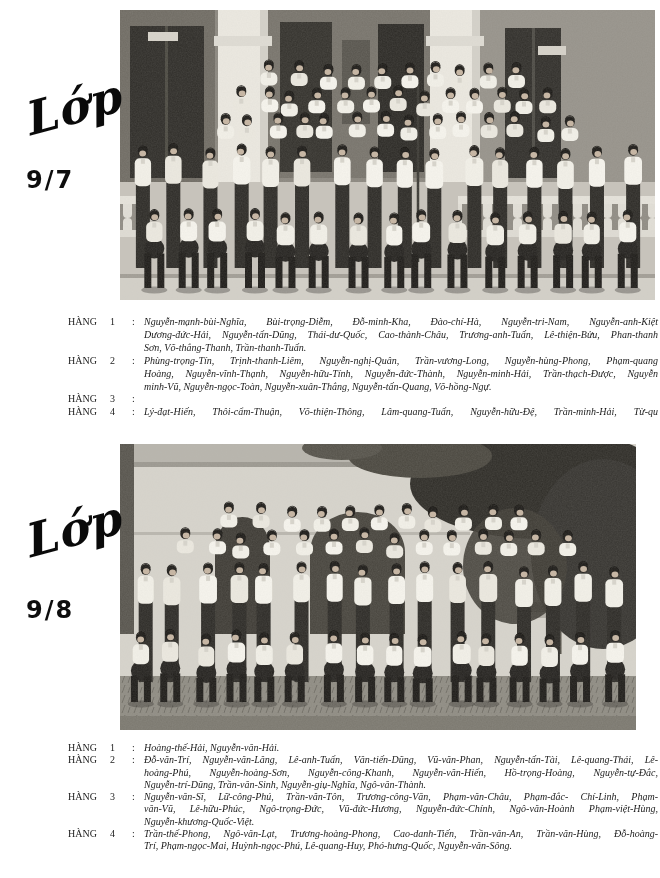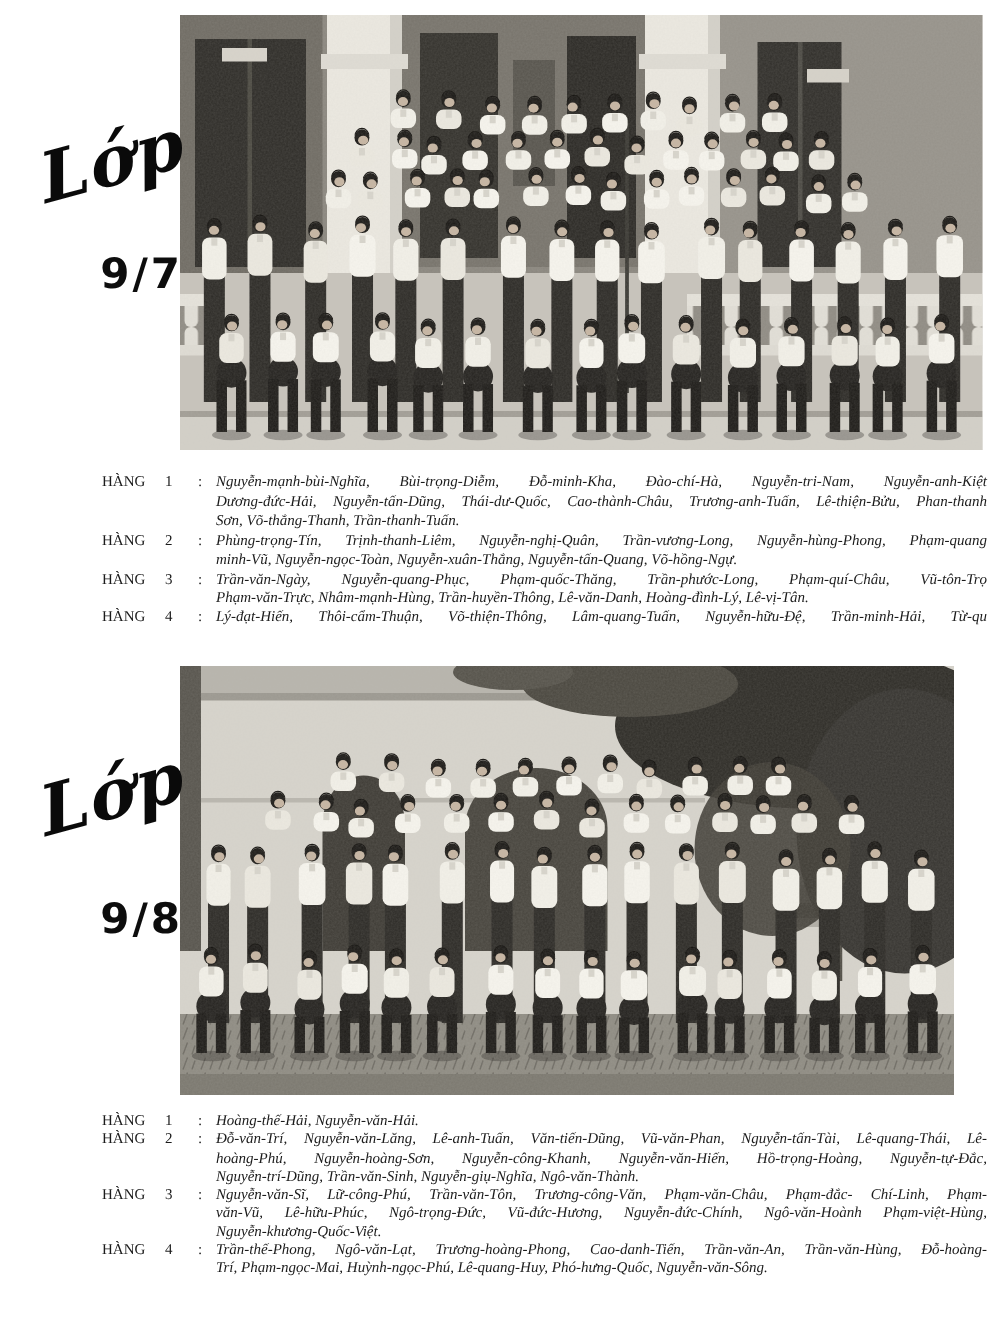--- a/index.html
+++ b/index.html
@@ -14,23 +14,23 @@
   .lopwrap{position:absolute;left:26px;width:96px;text-align:center;}
   .lop{
     display:inline-block;
     font-family:"DejaVu Serif", serif;
     font-style:italic;font-weight:bold;
     font-size:46px;line-height:1;
     transform:rotate(-15deg) skewX(-4deg);
     letter-spacing:1px;color:#0a0a0a;
   }
   .classnum{
-    position:absolute;left:26px;width:96px;text-align:right;
+    position:absolute;left:26px;width:96px;text-align:left;
     font-family:"DejaVu Sans", sans-serif;font-weight:bold;
-    font-size:28px;letter-spacing:2px;color:#0d0d0d;
+    font-size:24px;letter-spacing:2px;color:#0d0d0d;
   }
   
   .nameblock{
     position:absolute;left:68px;width:590px;
     font-size:10px;color:#1b1b1b;
   }
   .nb1{top:316px;line-height:12.9px;}
   .nb2{top:742px;line-height:12.3px;}
   .row{display:flex;}
   .rlabel{flex:0 0 76px;display:flex;white-space:nowrap;}
@@ -543,33 +543,30 @@
       </div>
     </div>
     <div class="row">
       <span class="rlabel">
           <span class="rl-w">HÀNG</span>
           <span class="rl-n">2</span>
           <span class="rl-c">:</span>
         </span>
       <div class="rlines">
         <div class="line fill">Phùng-trọng-Tín, Trịnh-thanh-Liêm, Nguyễn-nghị-Quân, Trần-vương-Long, Nguyễn-hùng-Phong, Phạm-quang</div>
+        <div class="line fill">Hoàng, Nguyễn-vĩnh-Thạnh, Nguyễn-hữu-Tính, Nguyễn-đức-Thành, Nguyễn-minh-Hải, Trần-thạch-Được, Nguyễn</div>
         <div class="line last">minh-Vũ, Nguyễn-ngọc-Toàn, Nguyễn-xuân-Thắng, Nguyễn-tấn-Quang, Võ-hồng-Ngự.</div>
       </div>
     </div>
     <div class="row">
       <span class="rlabel">
           <span class="rl-w">HÀNG</span>
           <span class="rl-n">3</span>
           <span class="rl-c">:</span>
         </span>
-      <div class="rlines">
-        <div class="line fill">Trần-văn-Ngày, Nguyễn-quang-Phục, Phạm-quốc-Thăng, Trần-phước-Long, Phạm-quí-Châu, Vũ-tôn-Trọ</div>
-        <div class="line last">Phạm-văn-Trực, Nhâm-mạnh-Hùng, Trần-huyền-Thông, Lê-văn-Danh, Hoàng-đình-Lý, Lê-vị-Tân.</div>
-      </div>
     </div>
     <div class="row">
       <span class="rlabel">
           <span class="rl-w">HÀNG</span>
           <span class="rl-n">4</span>
           <span class="rl-c">:</span>
         </span>
       <div class="rlines">
         <div class="line fill">Lý-đạt-Hiến, Thôi-cẩm-Thuận, Võ-thiện-Thông, Lâm-quang-Tuấn, Nguyễn-hữu-Đệ, Trần-minh-Hải, Từ-qu</div>
       </div>

